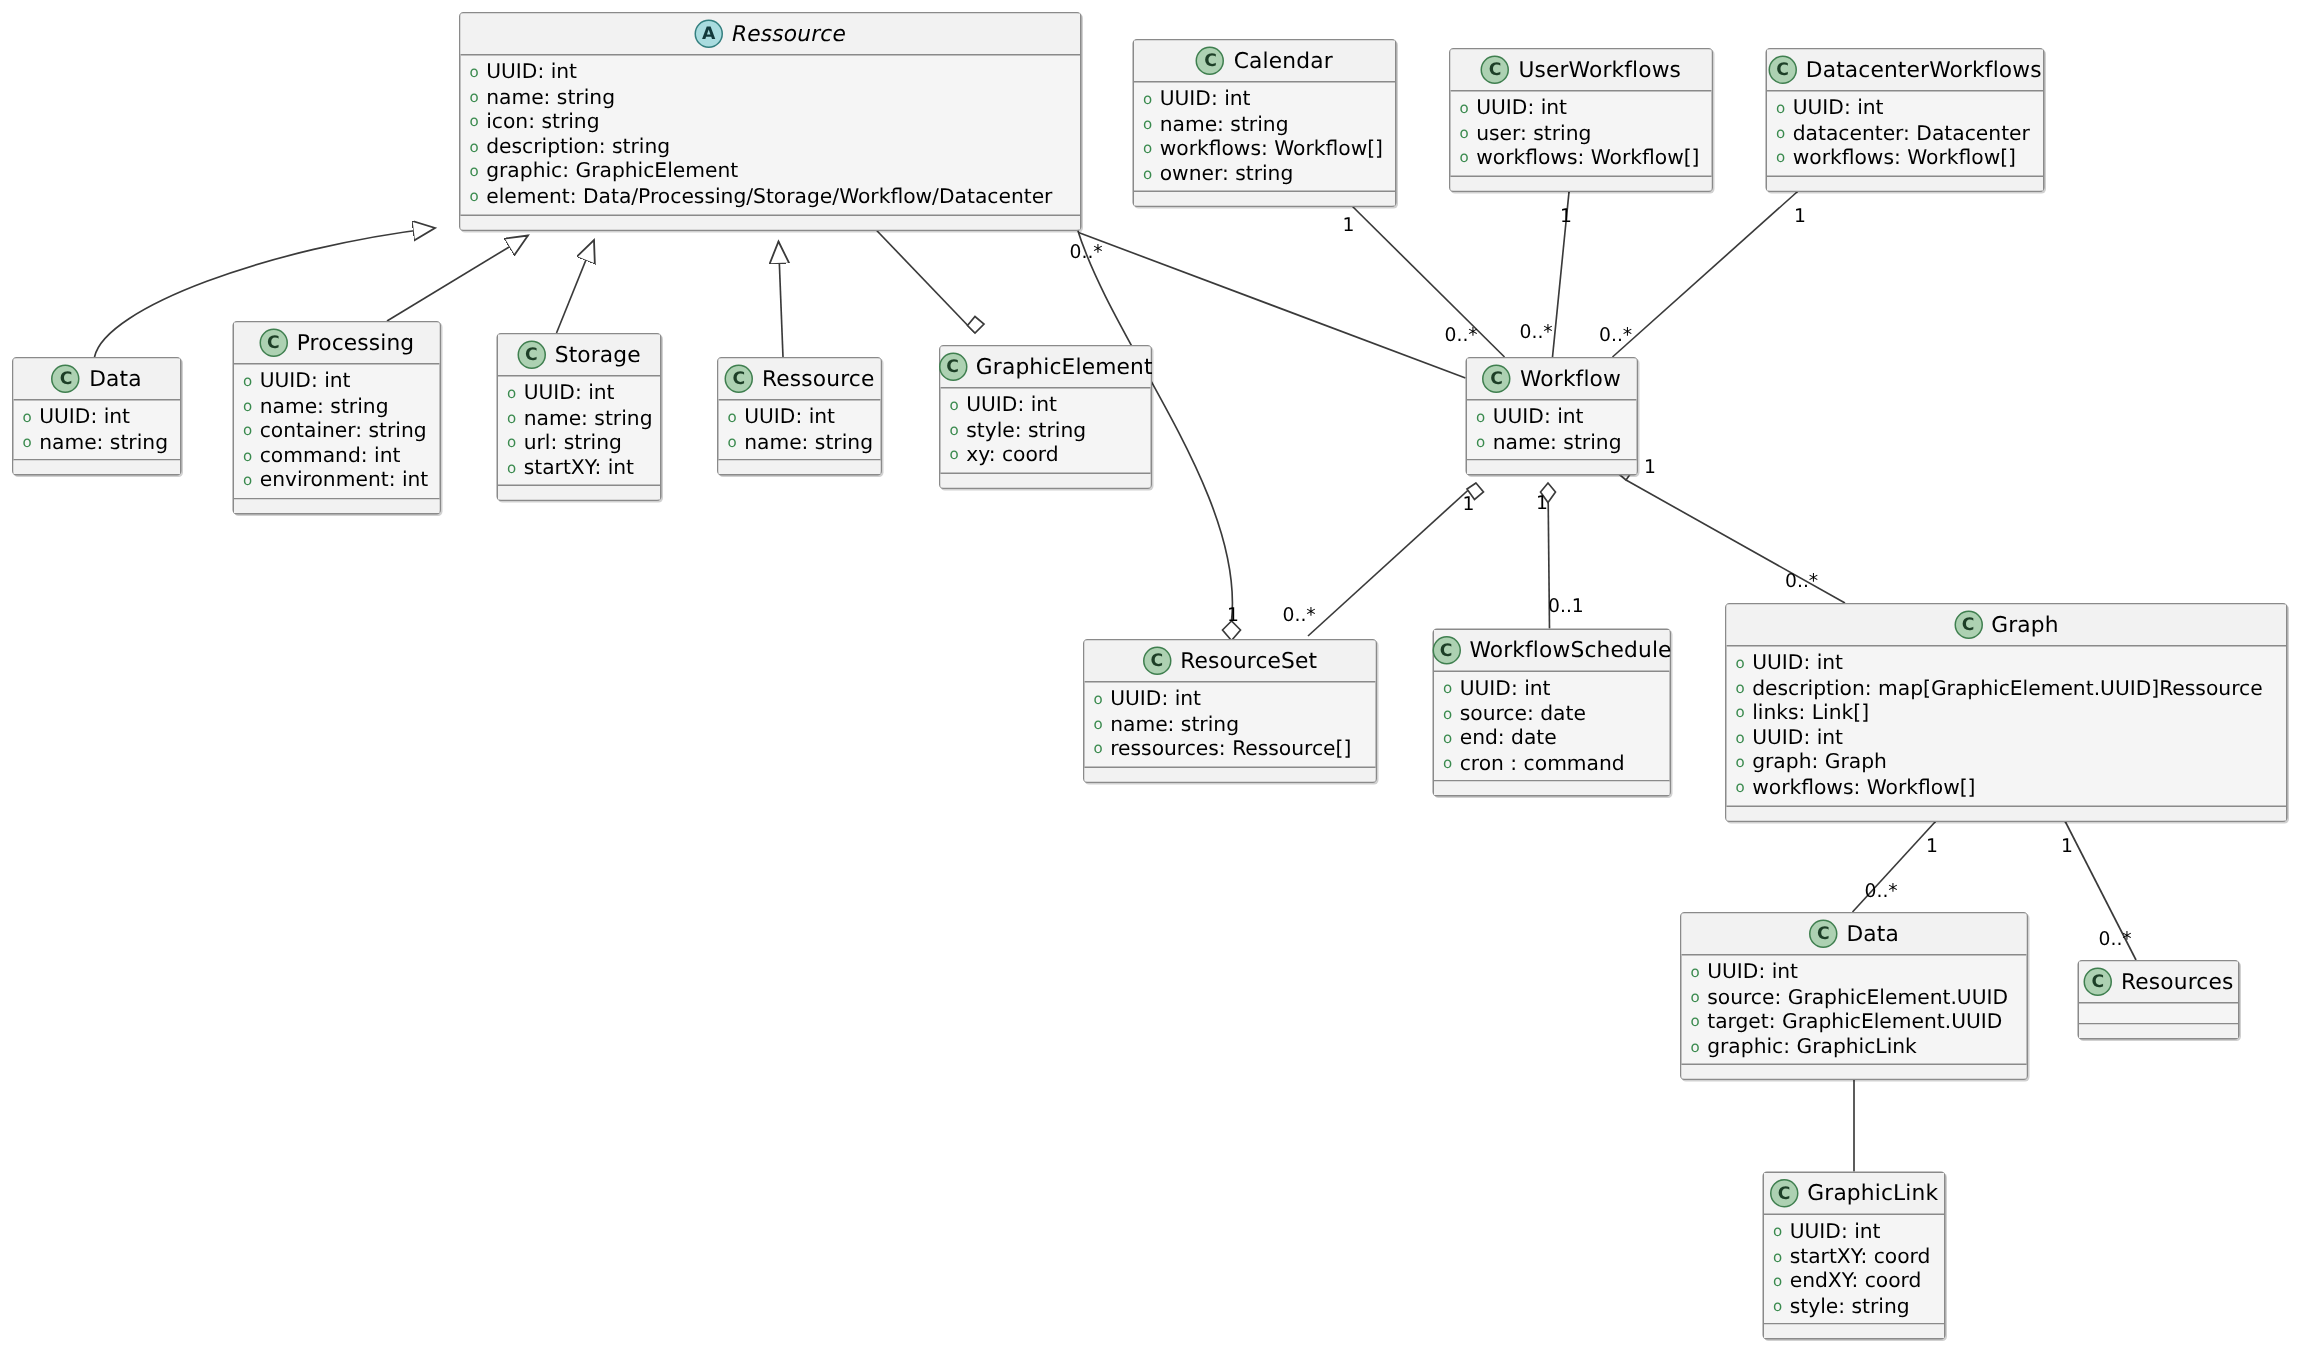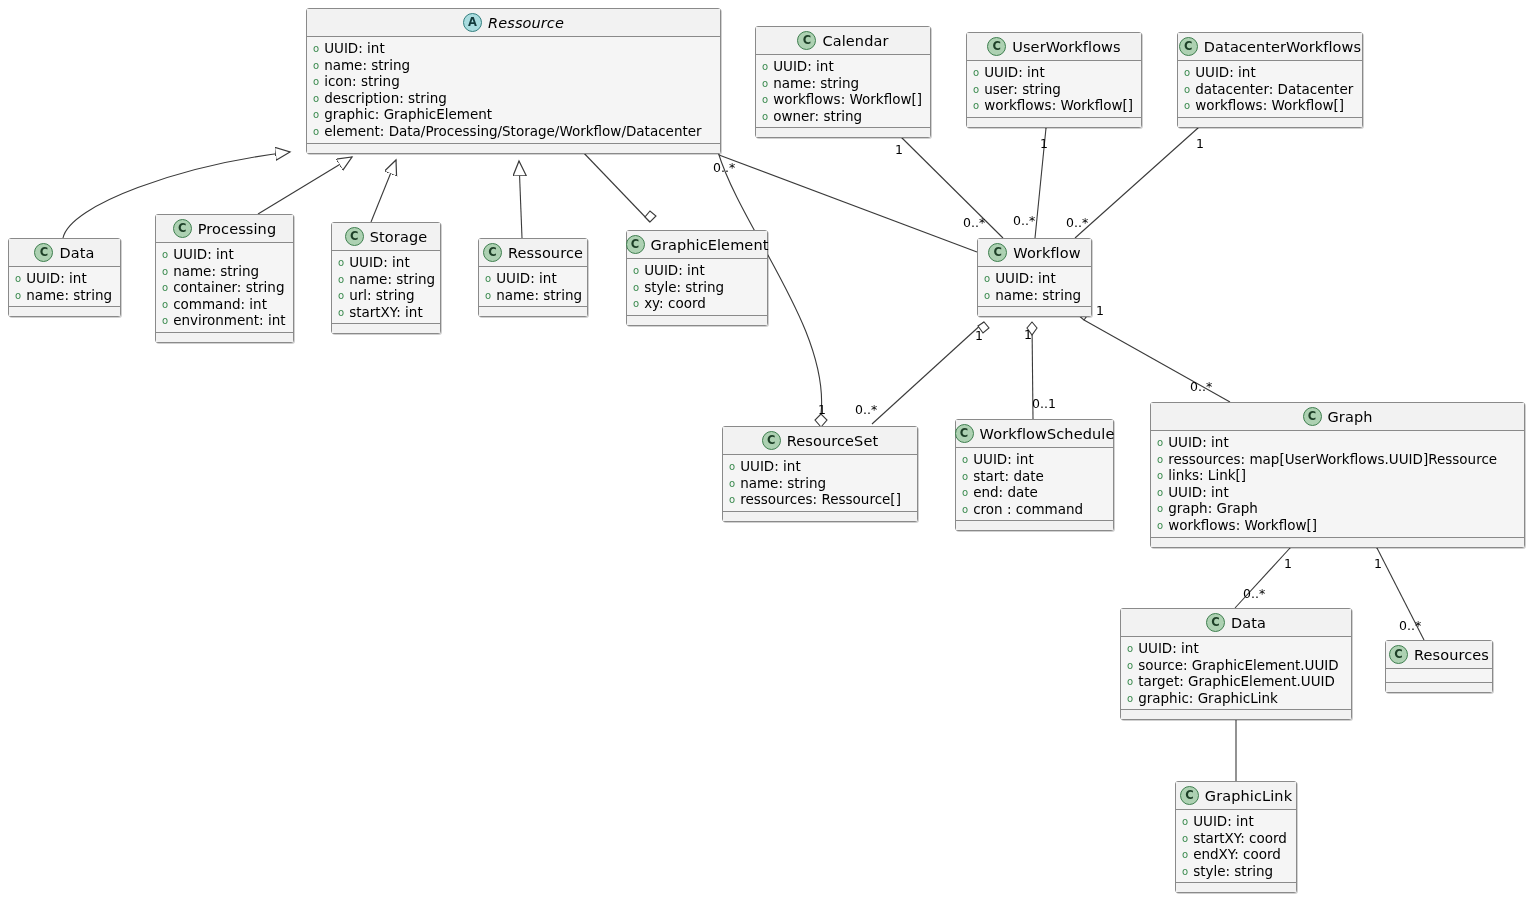--- a/index.html
+++ b/index.html
@@ -396,21 +396,21 @@
           <span class="badge c">C</span>
           <span class="cname">WorkflowSchedule</span>
         </div>
         <div class="attrs">
           <div class="row">
             <span class="vis">o</span>
             <span>UUID: int</span>
           </div>
           <div class="row">
             <span class="vis">o</span>
-            <span>start: date</span>
+            <span>source: date</span>
           </div>
           <div class="row">
             <span class="vis">o</span>
             <span>end: date</span>
           </div>
           <div class="row">
             <span class="vis">o</span>
             <span>cron : command</span>
           </div>
         </div>
@@ -421,21 +421,21 @@
           <span class="badge c">C</span>
           <span class="cname">Graph</span>
         </div>
         <div class="attrs">
           <div class="row">
             <span class="vis">o</span>
             <span>UUID: int</span>
           </div>
           <div class="row">
             <span class="vis">o</span>
-            <span>ressources: map[UserWorkflows.UUID]Ressource</span>
+            <span>description: map[GraphicElement.UUID]Ressource</span>
           </div>
           <div class="row">
             <span class="vis">o</span>
             <span>links: Link[]</span>
           </div>
           <div class="row">
             <span class="vis">o</span>
             <span>UUID: int</span>
           </div>
           <div class="row">

